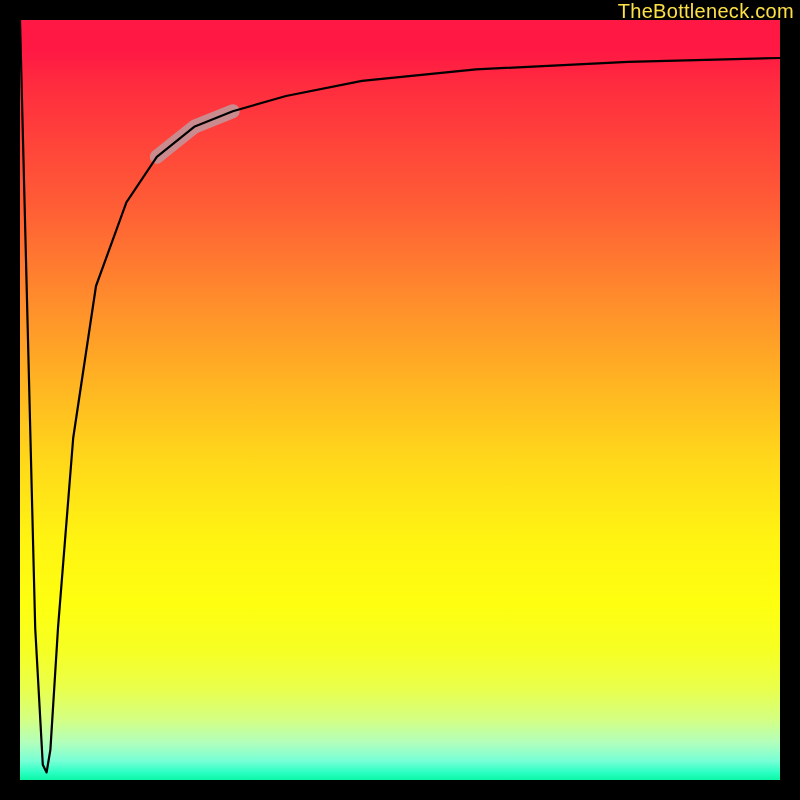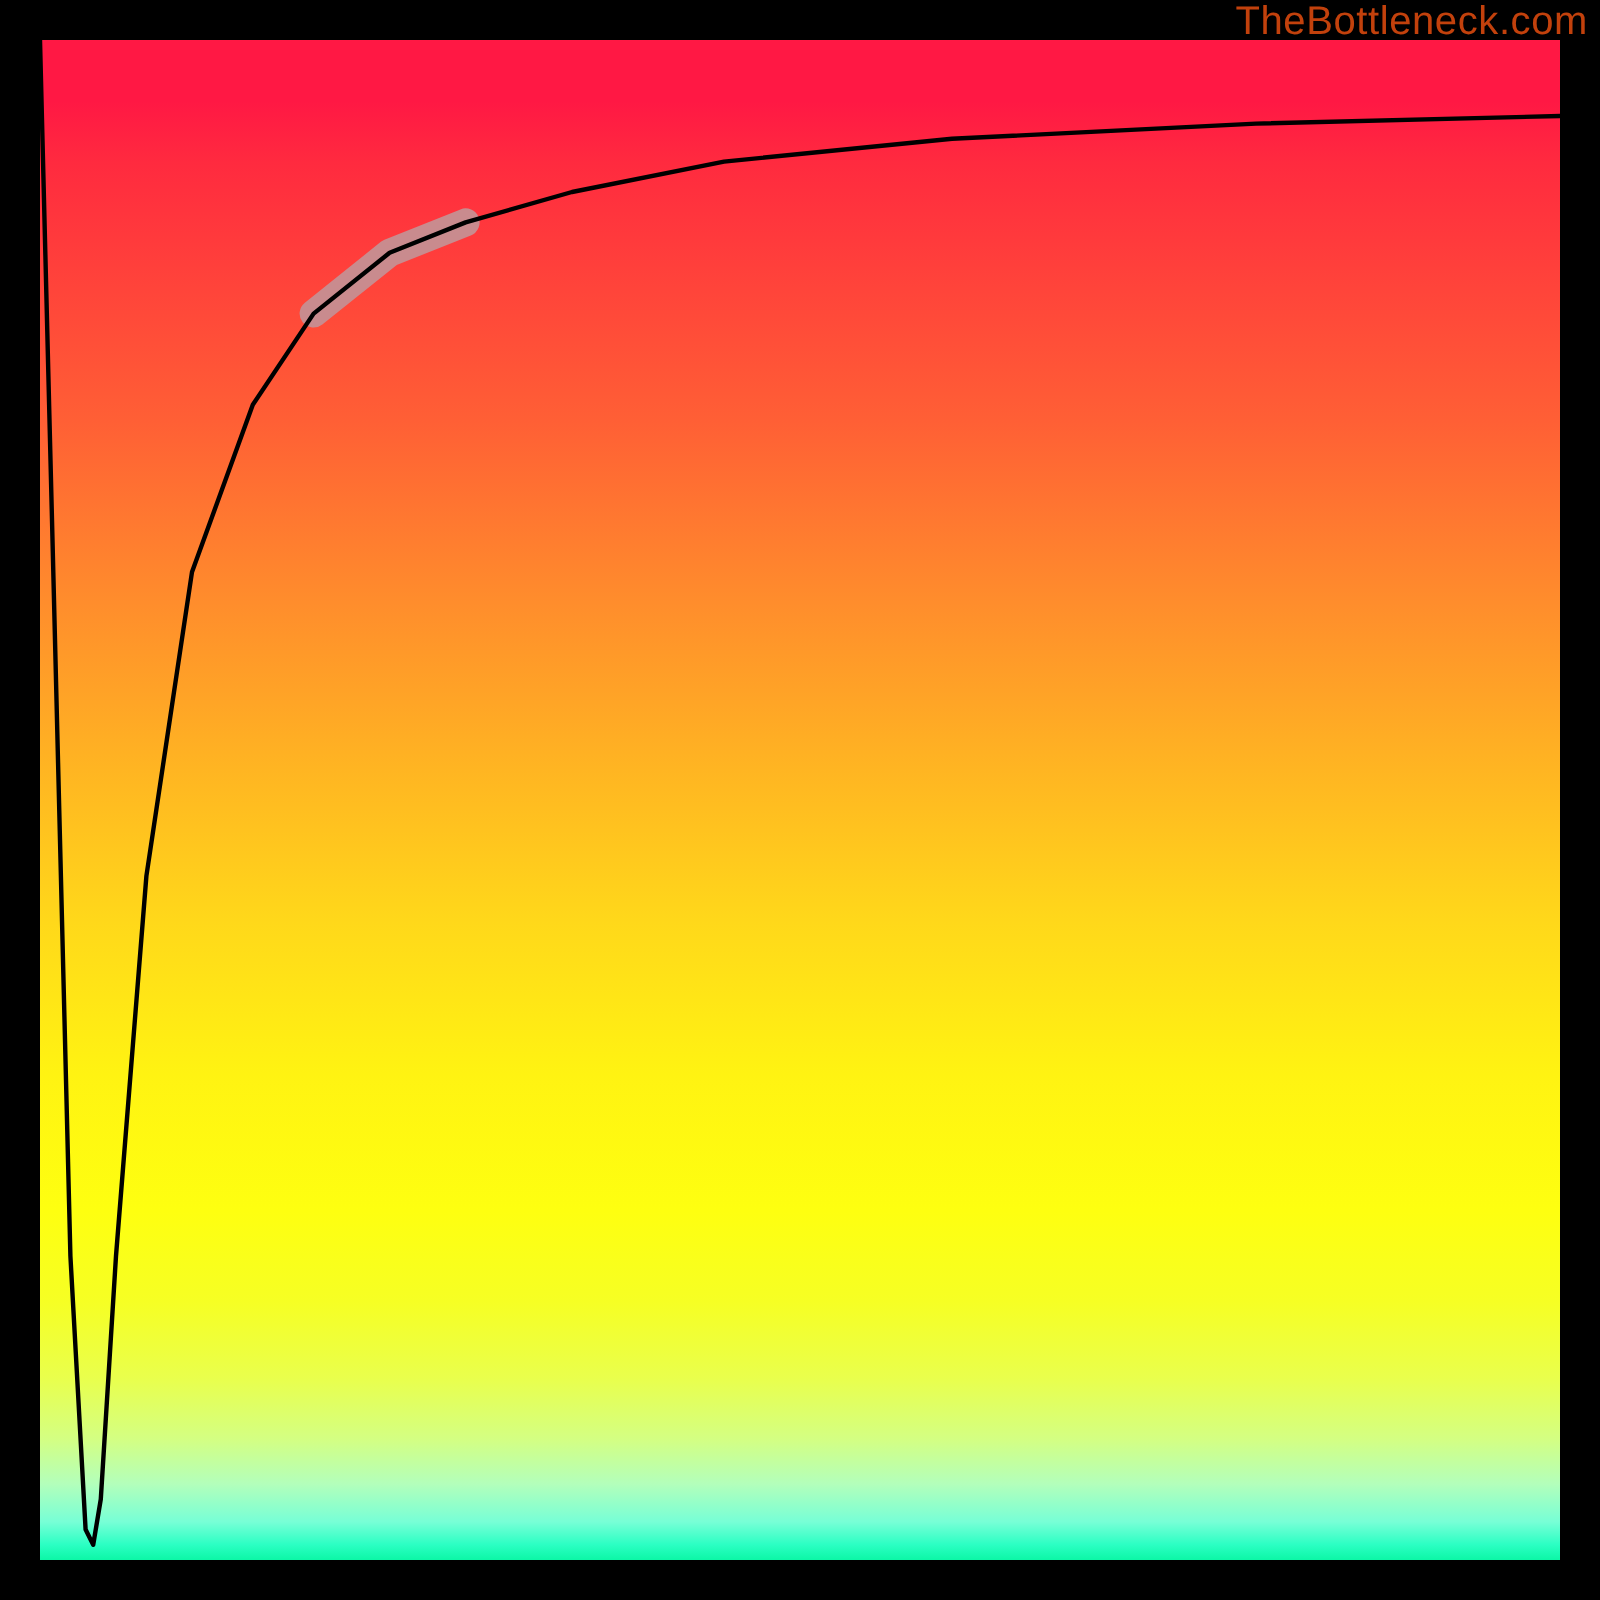--- a/index.html
+++ b/index.html
@@ -40,21 +40,21 @@
       #b3ffbb 95%,
       #77ffd6 97.5%,
       #2bffc3 99%,
       #0cf7a6 100%
     );
   }
   .watermark {
     position: absolute;
     top: 0px;
     right: 6px;
-    color: #c2410c;
+    color: #fde047;
     font-size: 20px;
     font-weight: 400;
     letter-spacing: 0.3px;
     user-select: none;
   }
   svg.curve {
     position: absolute;
     left: 0;
     top: 0;
     width: 760px;

